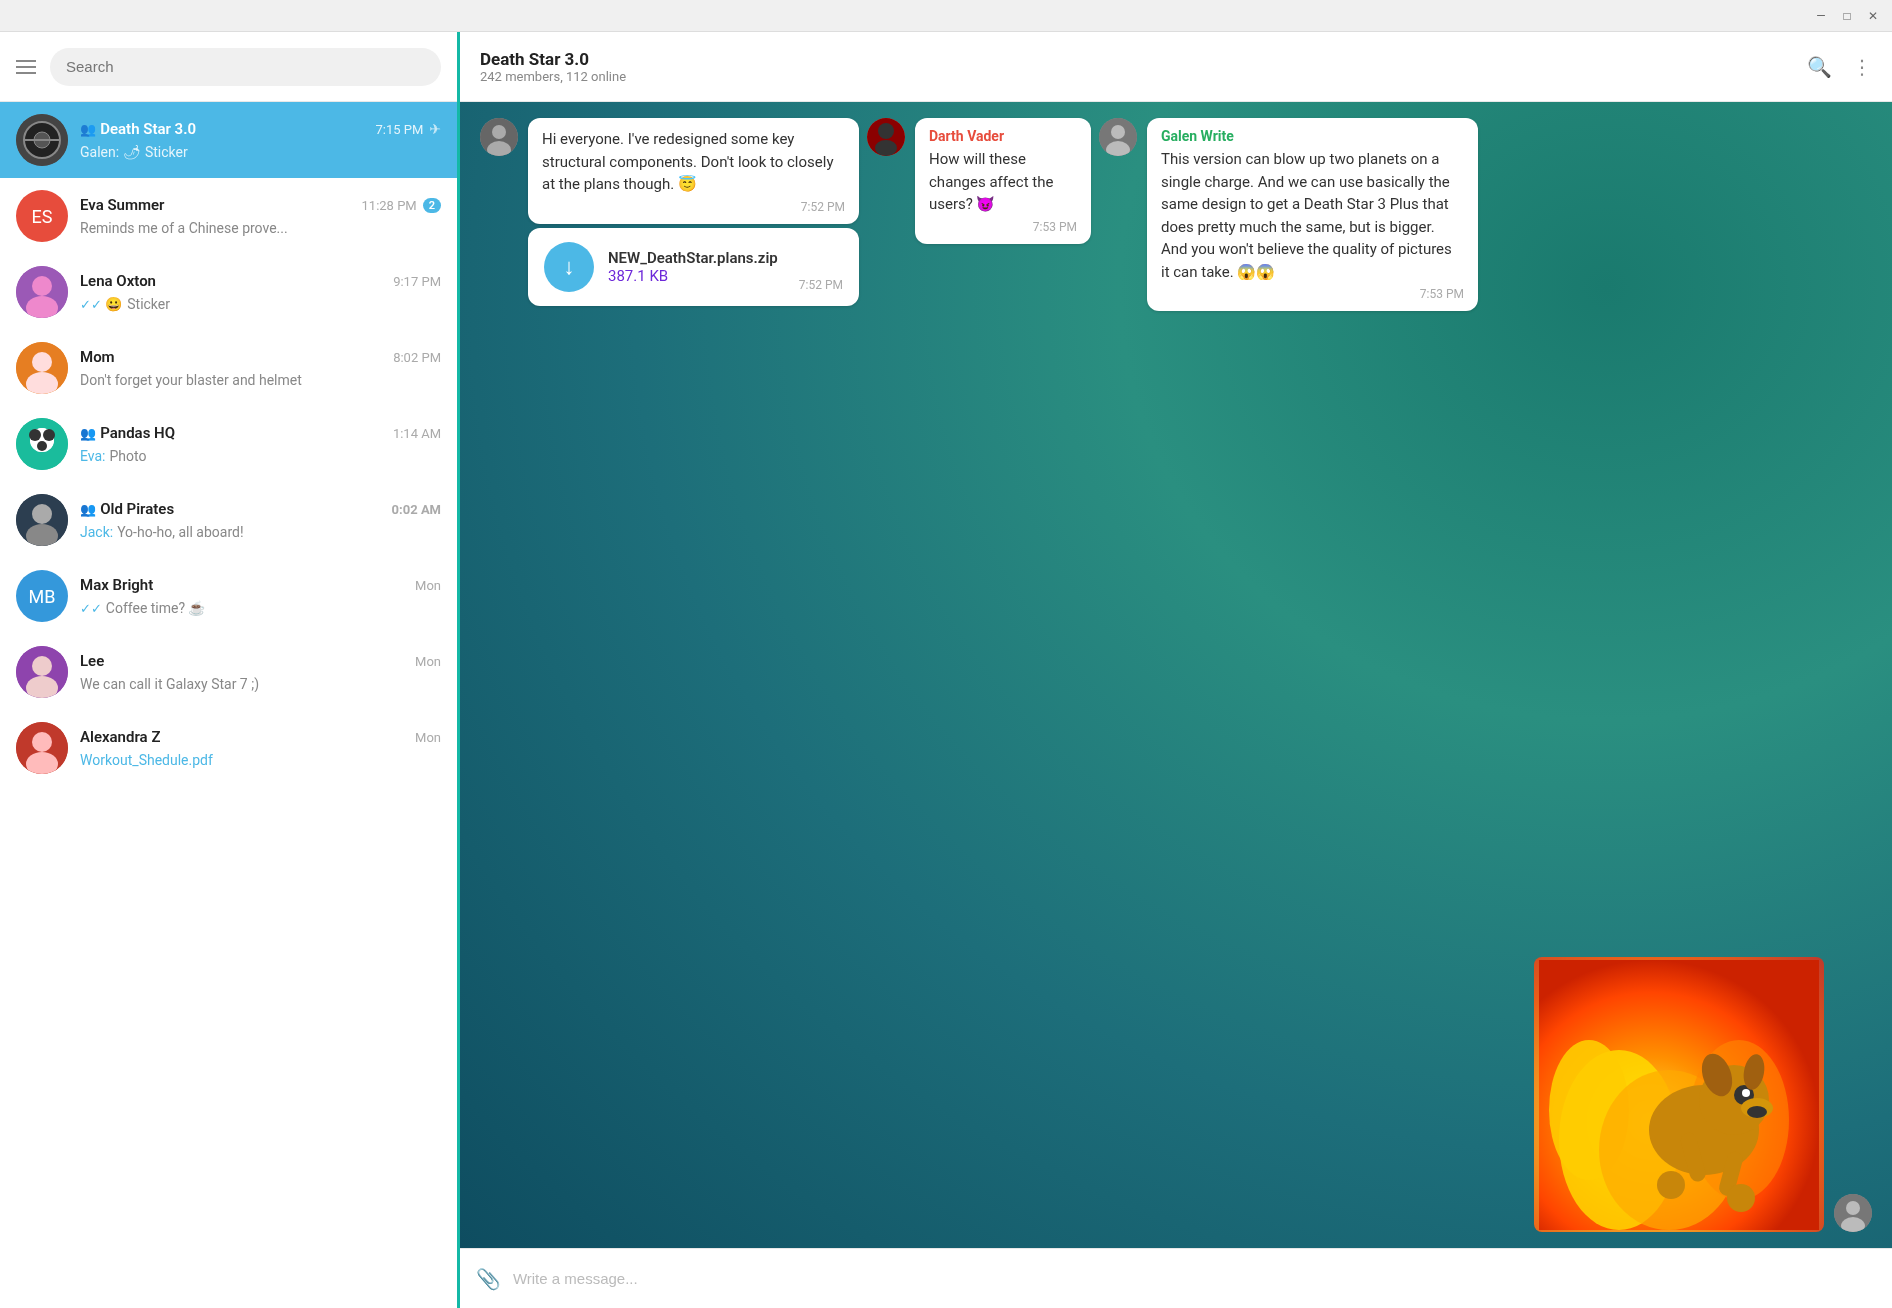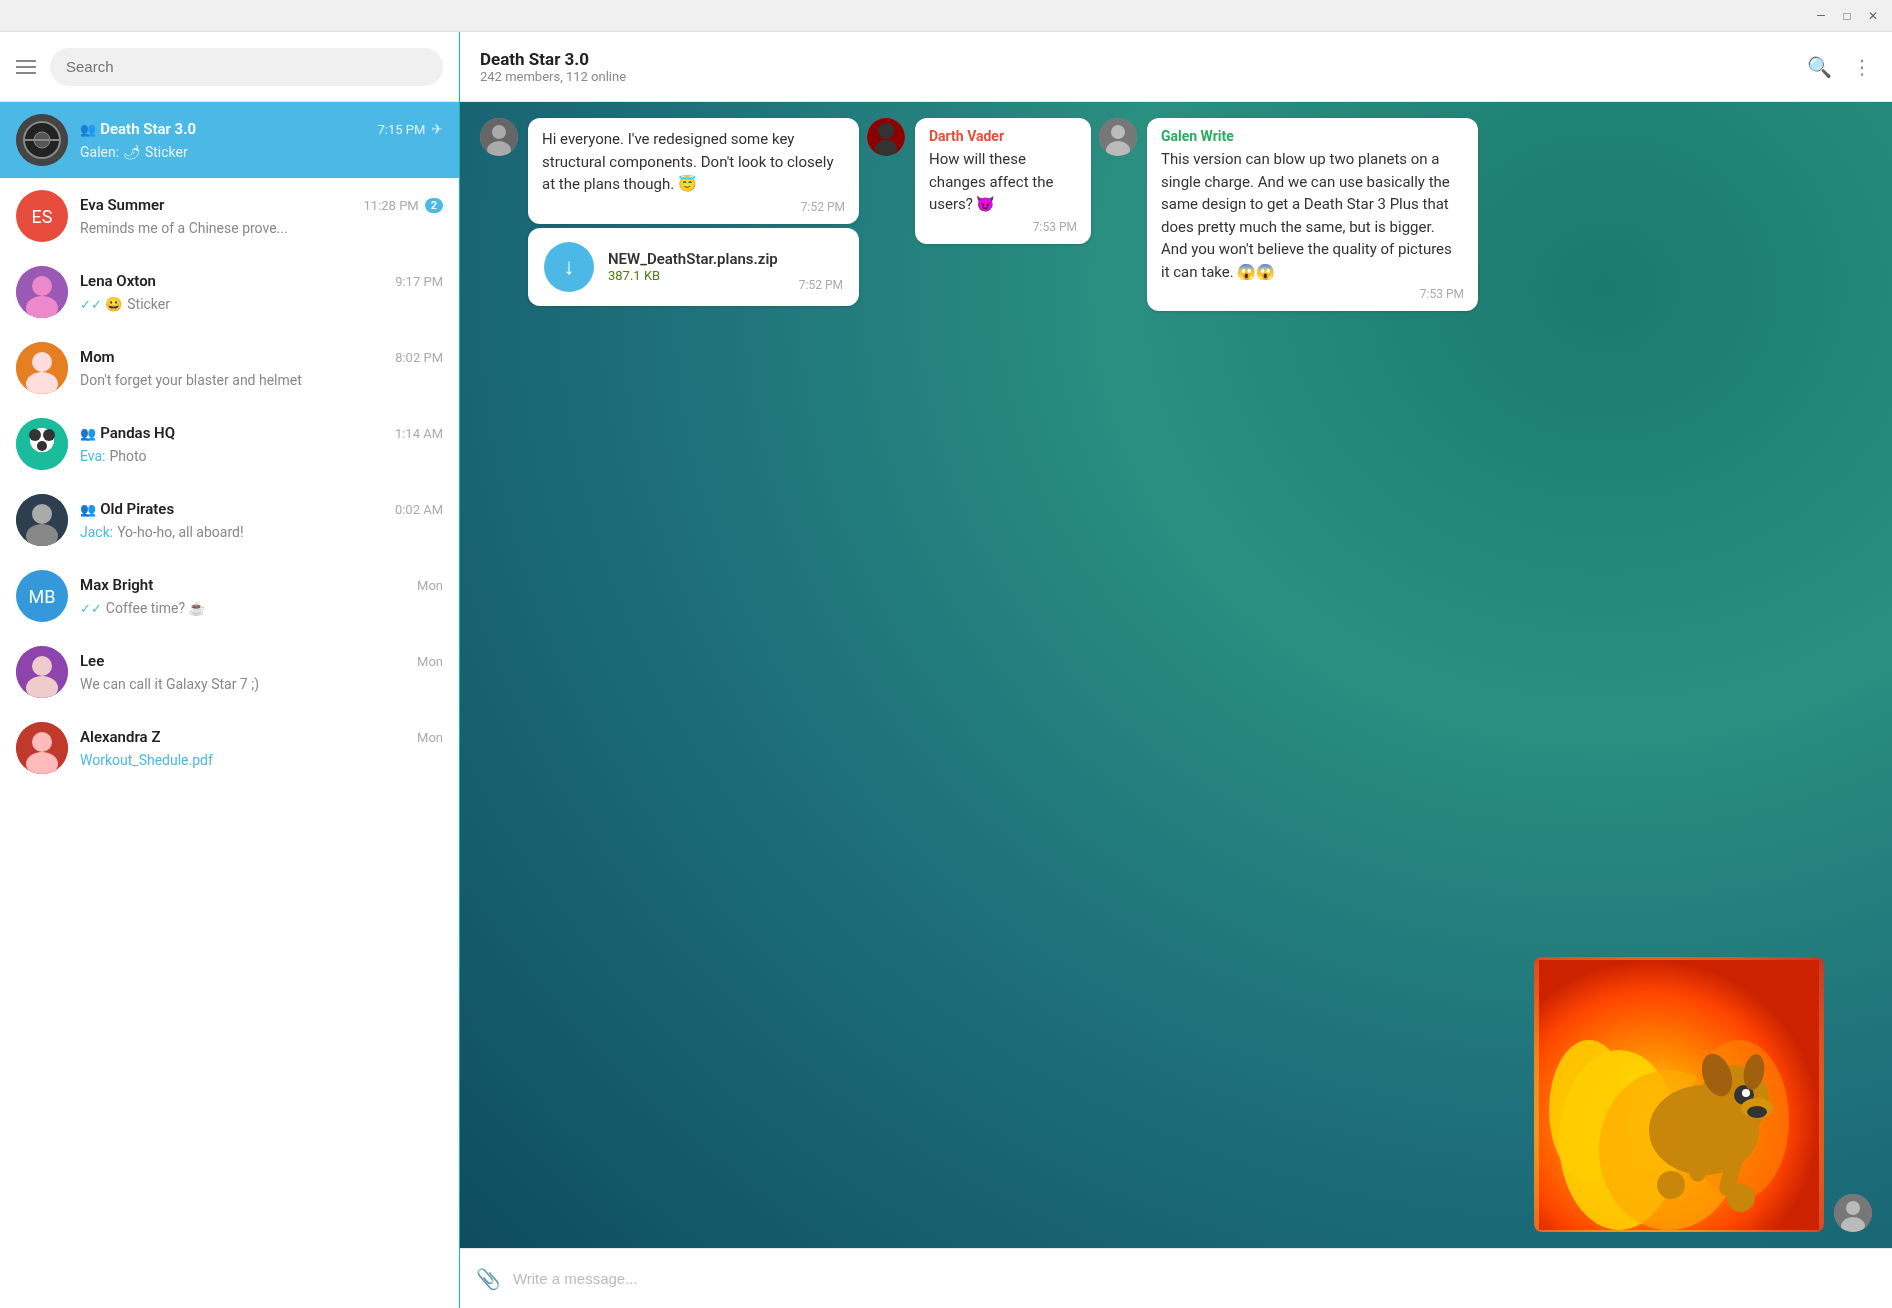--- a/index.html
+++ b/index.html
@@ -29,21 +29,21 @@
       overflow: hidden;
       background: #fff;
     }
 
     
     .sidebar {
       width: 460px;
       min-width: 460px;
       display: flex;
       flex-direction: column;
-      border-right: 1px solid #14b8a6;
+      border-right: 3px solid #14b8a6;
       background: #fff;
     }
 
     .sidebar-header {
       display: flex;
       align-items: center;
       padding: 0 16px;
       height: 70px;
       border-bottom: 1px solid #e8e8e8;
       gap: 14px;
@@ -175,21 +175,21 @@
     .file-icon-circle {
       width: 50px; height: 50px;
       border-radius: 50%;
       background: #4cb8e6;
       display: flex; align-items: center; justify-content: center;
       flex-shrink: 0;
       color: #fff; font-size: 22px;
     }
     .file-info { flex: 1; }
     .file-name { font-size: 15px; font-weight: 600; color: #333; }
-    .file-size { font-size: 13px; color: #4d7c0f; }
+    .file-size { font-size: 15px; color: #6d28d9; }
 
     
     .sticker-area {
       display: flex;
       gap: 10px;
       align-items: flex-end;
       padding-left: 48px;
     }
 
     
@@ -363,21 +363,21 @@
     <div class="avatar" style="background:#2c3e50">
             <svg width="52" height="52" viewBox="0 0 52 52">
               <circle cx="26" cy="26" r="26" fill="#2c3e50"></circle>
               <circle cx="26" cy="20" r="10" fill="#aaa"></circle>
               <ellipse cx="26" cy="42" rx="16" ry="12" fill="#888"></ellipse>
             </svg>
           </div>
     <div class="chat-info">
       <div class="chat-top">
         <div class="chat-name"><span style="color:#888;font-size:13px;">👥</span> Old Pirates</div>
-        <div style="display:flex;align-items:flex-start;gap:6px;">
+        <div style="display:flex;align-items:flex-start;gap:6px;font-weight:bold;">
           <span class="chat-time">0:02 AM</span>
 
         </div>
       </div>
       <div class="chat-preview">
               <span style="color:#4cb8e6">Jack:</span> 
               <span>Yo-ho-ho, all aboard!</span>
             </div>
     </div>
   </div>

